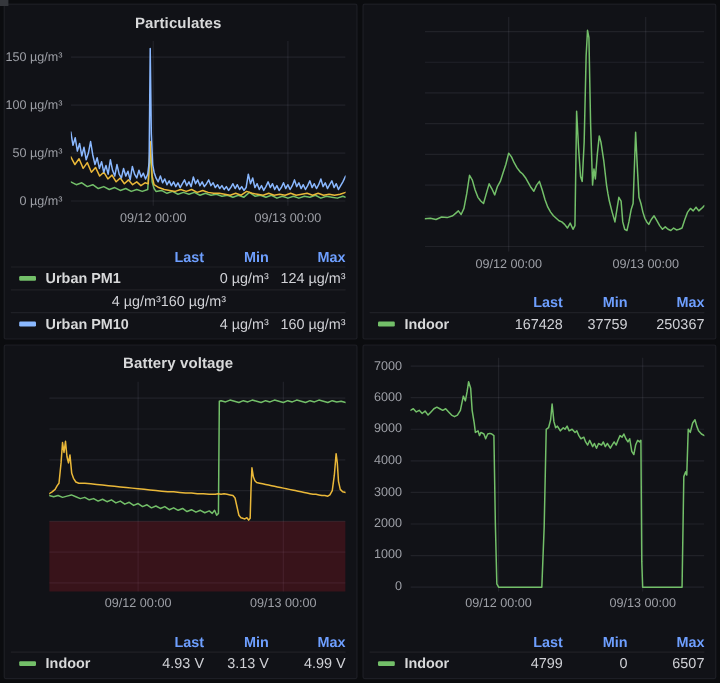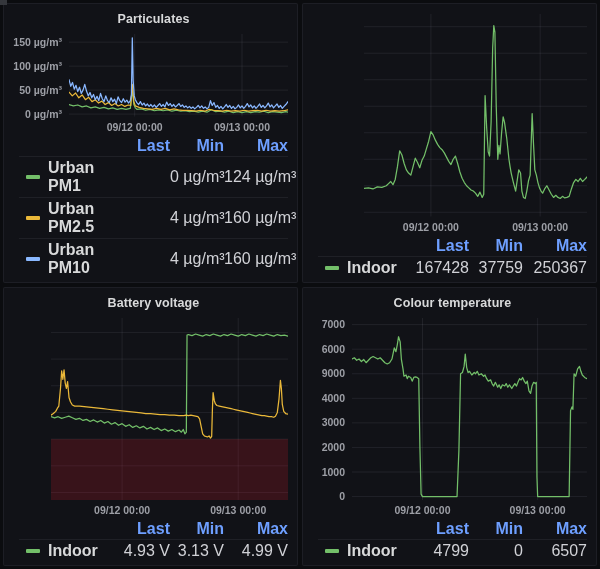--- a/index.html
+++ b/index.html
@@ -1,32 +1,32 @@
 <!DOCTYPE html>
 <html><head>
 <meta charset="utf-8">
 <style>
   html,body{margin:0;padding:0;background:#0b0c0f;width:600px;height:569px;overflow:hidden;
     font-family:"Liberation Sans",sans-serif;-webkit-font-smoothing:antialiased;}
   .dashboard{box-sizing:border-box;width:600px;height:569px;padding:3px;display:grid;
     grid-template-columns:1fr 1fr;grid-template-rows:1fr 1fr;gap:4px;position:relative;}
   .artifact{position:absolute;left:0;top:0;width:7px;height:5px;background:#35373c;z-index:5;}
   .panel{background:#111217;border:1px solid rgba(204,204,220,0.07);border-radius:2px;
-    display:flex;flex-direction:column;padding:4px 9px 3px 15px;box-sizing:border-box;min-height:0;}
+    display:flex;flex-direction:column;padding:4px 9px 3px 5px;box-sizing:border-box;min-height:0;}
   .ptitle{text-align:center;font-size:12.5px;font-weight:700;color:#d8d9da;
     padding:4px 0 2px 0;letter-spacing:.1px;flex:0 0 auto;}
-  .chart{flex:1 1 auto;display:grid;grid-template-rows:1fr 17px;min-height:0;margin-top:6px;font-weight:bold;}
+  .chart{flex:1 1 auto;display:grid;grid-template-rows:1fr 17px;min-height:0;margin-top:6px;}
   .y-axis{grid-row:1;grid-column:1;position:relative;}
   .ytick{position:absolute;right:7px;transform:translateY(-50%);font-size:10.5px;color:#9d9fa6;white-space:nowrap;}
   .plot{grid-row:1;grid-column:2;position:relative;min-width:0;min-height:0;}
   .plot svg{position:absolute;inset:0;width:100%;height:100%;display:block;}
   .x-axis{grid-row:2;grid-column:2;position:relative;}
   .xtick{position:absolute;top:4px;transform:translateX(-50%);font-size:10.5px;color:#9d9fa6;white-space:nowrap;}
   .grid{stroke:rgba(204,204,220,0.09);stroke-width:1;vector-effect:non-scaling-stroke;}
-  .legend{flex:0 0 auto;margin-top:1px;font-size:16px;color:#d0d1d6;}
+  .legend{flex:0 0 auto;margin-top:16px;font-size:12px;color:#d0d1d6;}
   .lrow{display:flex;align-items:center;padding:2px 0 2px 7px;}
   .lrow:not(.lhead){border-top:1px solid rgba(204,204,220,0.08);}
   .lname{flex:1 1 auto;display:flex;align-items:center;gap:8px;color:#d8d9da;cursor:pointer;font-weight:bold;}
   .swatch{display:inline-block;width:14px;height:4px;border-radius:1px;flex:0 0 auto;}
   .lval{width:56px;text-align:right;white-space:nowrap;}
   .lrow .lval:nth-child(2){width:62px;}
   .lrow .lval:nth-child(3){width:54px;}
   .lrow .lval:nth-child(4){width:64px;}
   .lhead{padding-bottom:1px;}
   .lhead .lval{color:#6e9fff;font-weight:600;cursor:pointer;}
@@ -75,24 +75,20 @@
         <div class="lrow">
           <div class="lname">
             <span class="swatch" style="background:#73BF69"></span>
             <span>Urban PM1</span>
           </div>
           <div class="lval"></div>
           <div class="lval">0 µg/m³</div>
           <div class="lval">124 µg/m³</div>
         </div>
         <div class="lrow">
-          <div class="lname">
-            <span class="swatch" style="background:#EAB839"></span>
-            <span>Urban PM2.5</span>
-          </div>
           <div class="lval"></div>
           <div class="lval">4 µg/m³</div>
           <div class="lval">160 µg/m³</div>
         </div>
         <div class="lrow">
           <div class="lname">
             <span class="swatch" style="background:#8AB8FF"></span>
             <span>Urban PM10</span>
           </div>
           <div class="lval"></div>
@@ -182,21 +178,20 @@
             <span>Indoor</span>
           </div>
           <div class="lval">4.93 V</div>
           <div class="lval">3.13 V</div>
           <div class="lval">4.99 V</div>
         </div>
       </div>
   </section>
 
   <section class="panel">
-    <div class="ptitle">Colour temperature</div>
     <div class="chart" style="grid-template-columns: 34px 1fr;">
       <div class="y-axis">
           <div class="ytick" style="top: 3.63392%;">7000</div>
           <div class="ytick" style="top: 17.0929%;">6000</div>
           <div class="ytick" style="top: 30.5518%;">9000</div>
           <div class="ytick" style="top: 44.0108%;">4000</div>
           <div class="ytick" style="top: 57.4697%;">3000</div>
           <div class="ytick" style="top: 70.9287%;">2000</div>
           <div class="ytick" style="top: 84.3876%;">1000</div>
           <div class="ytick" style="top: 97.8466%;">0</div>

